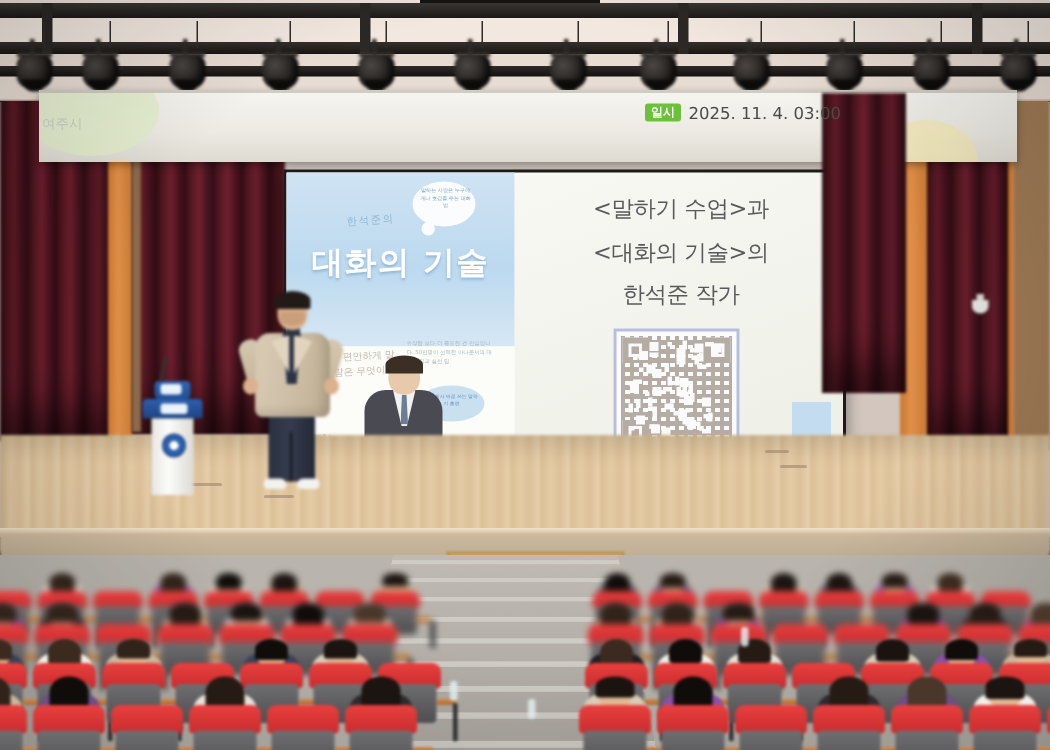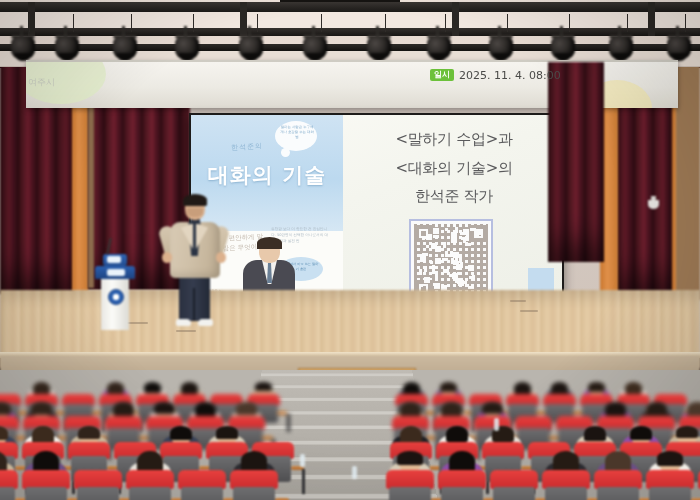--- a/index.html
+++ b/index.html
@@ -332,21 +332,21 @@
     </div>
   <div class="exit-red" style="left:34px;top:62px;"></div>
   <div class="exit-red" style="left:452px;top:62px;"></div>
   <div class="exit-red" style="left:584px;top:62px;"></div>
 
   <div class="banner">
     <div class="banner-lbrace">여주시</div>
     <div class="banner-meta">
       <div class="meta-row">
         <span class="badge">일시</span>
-        <span class="meta-txt">2025. 11. 4. 08:00</span>
+        <span class="meta-txt">2025. 11. 4. 03:00</span>
       </div>
     </div>
   </div>
 
   <div class="screen-frame">
     <div class="screen">
 
       <div class="slide-left">
         <div class="bk-top"></div>
         <div class="bk-bot"></div>

